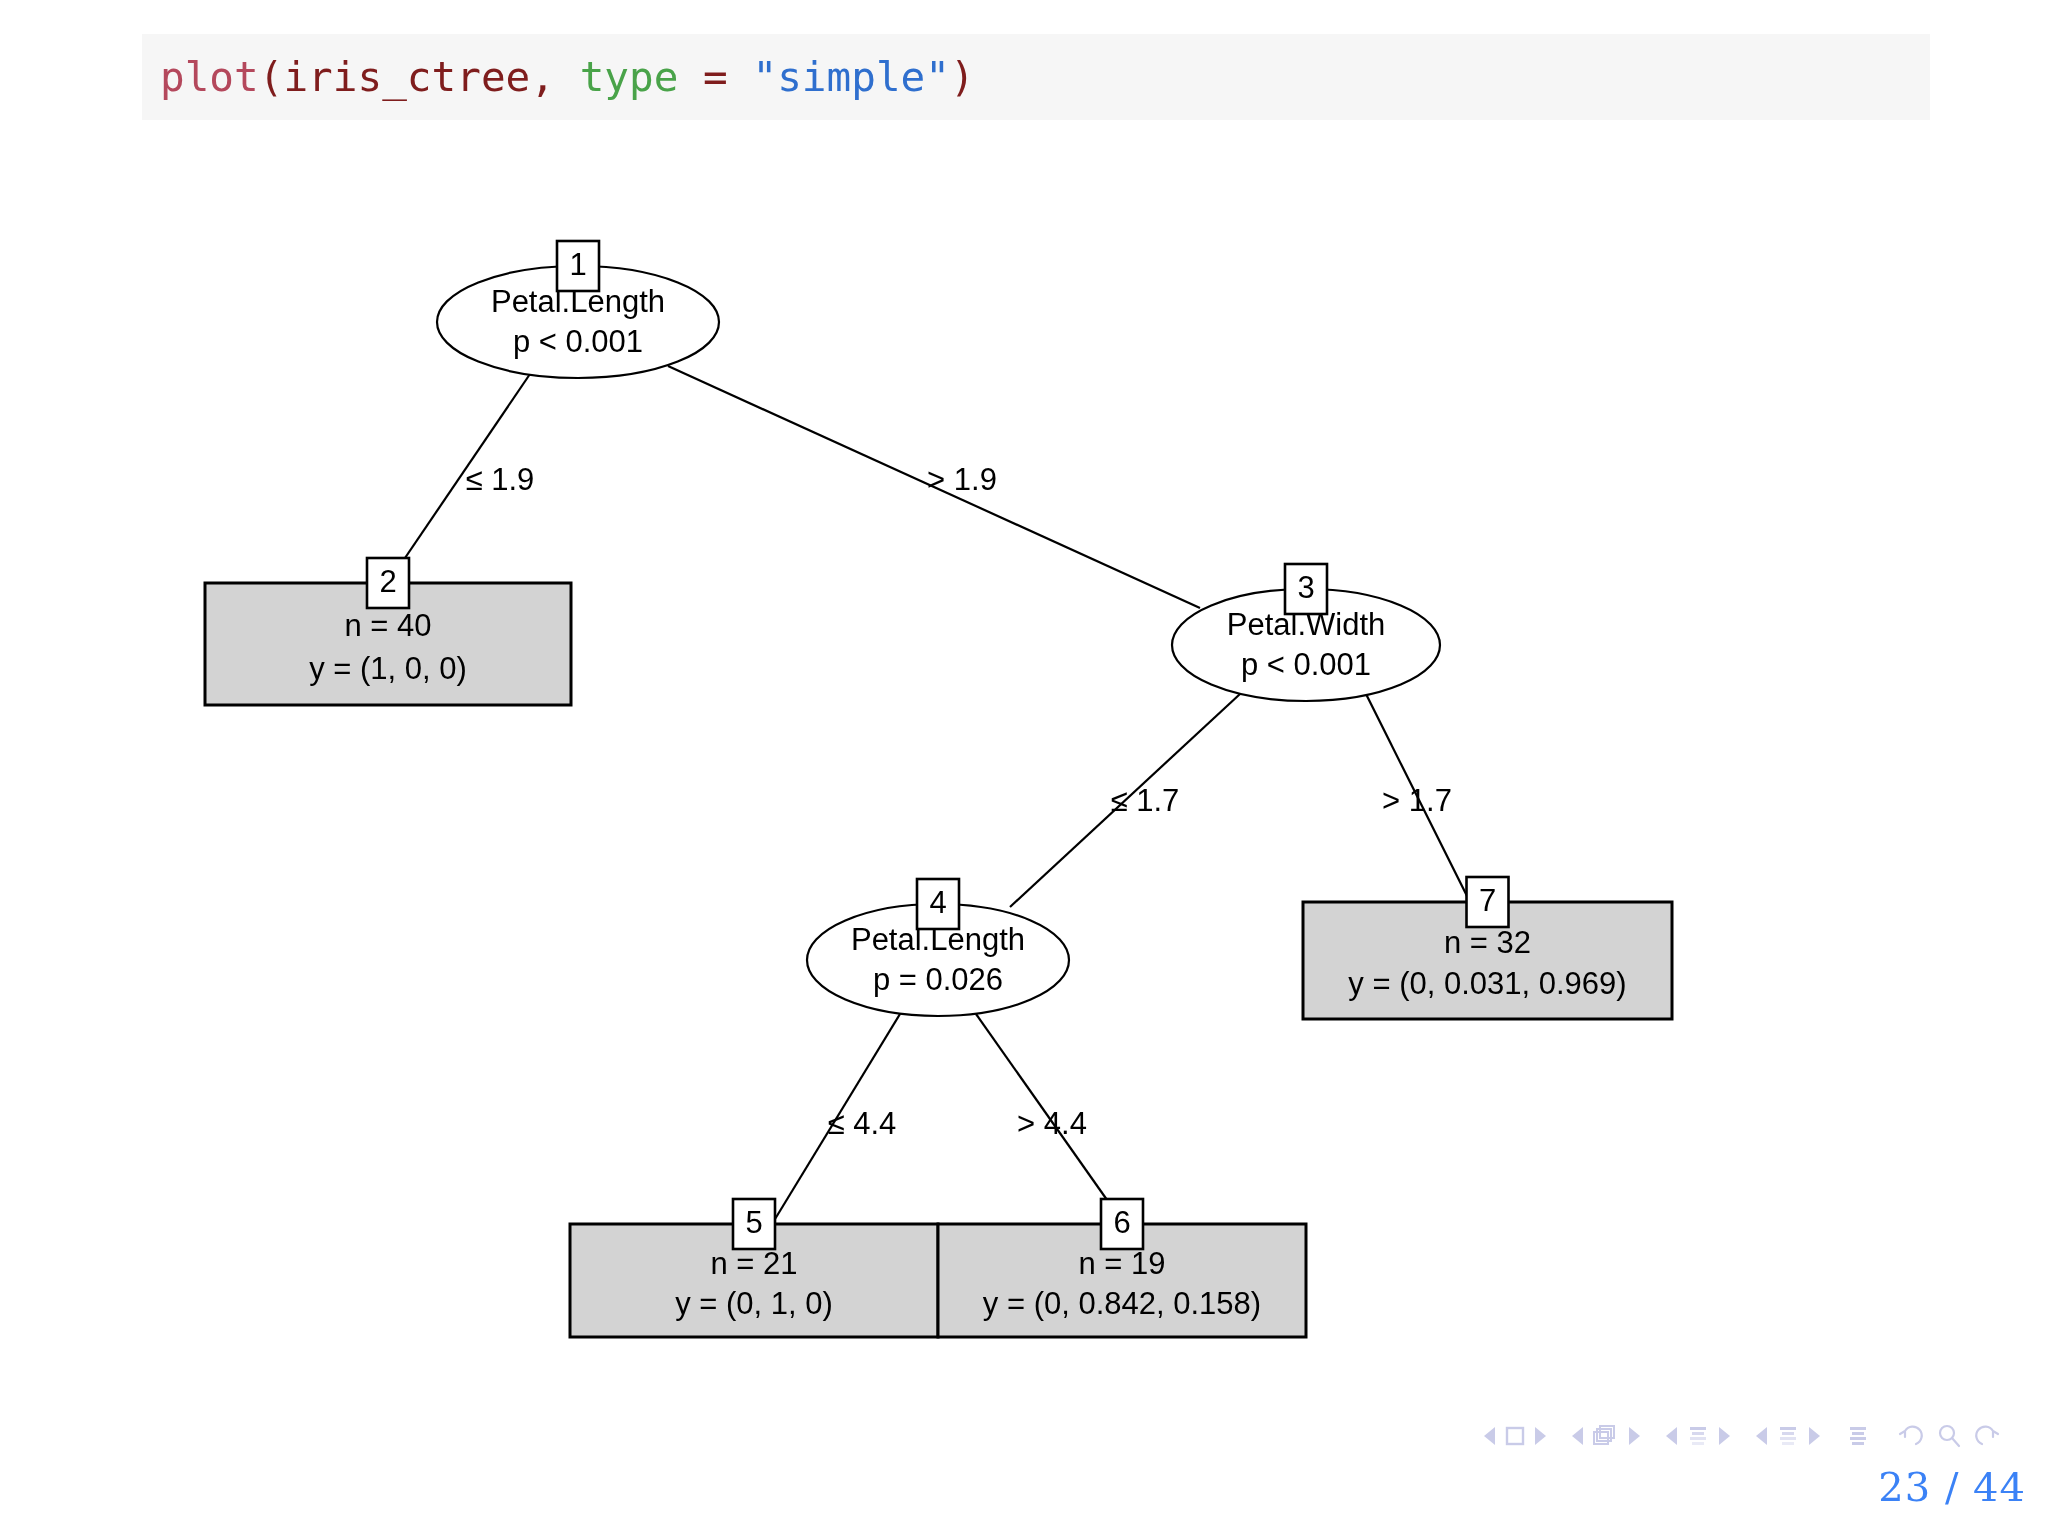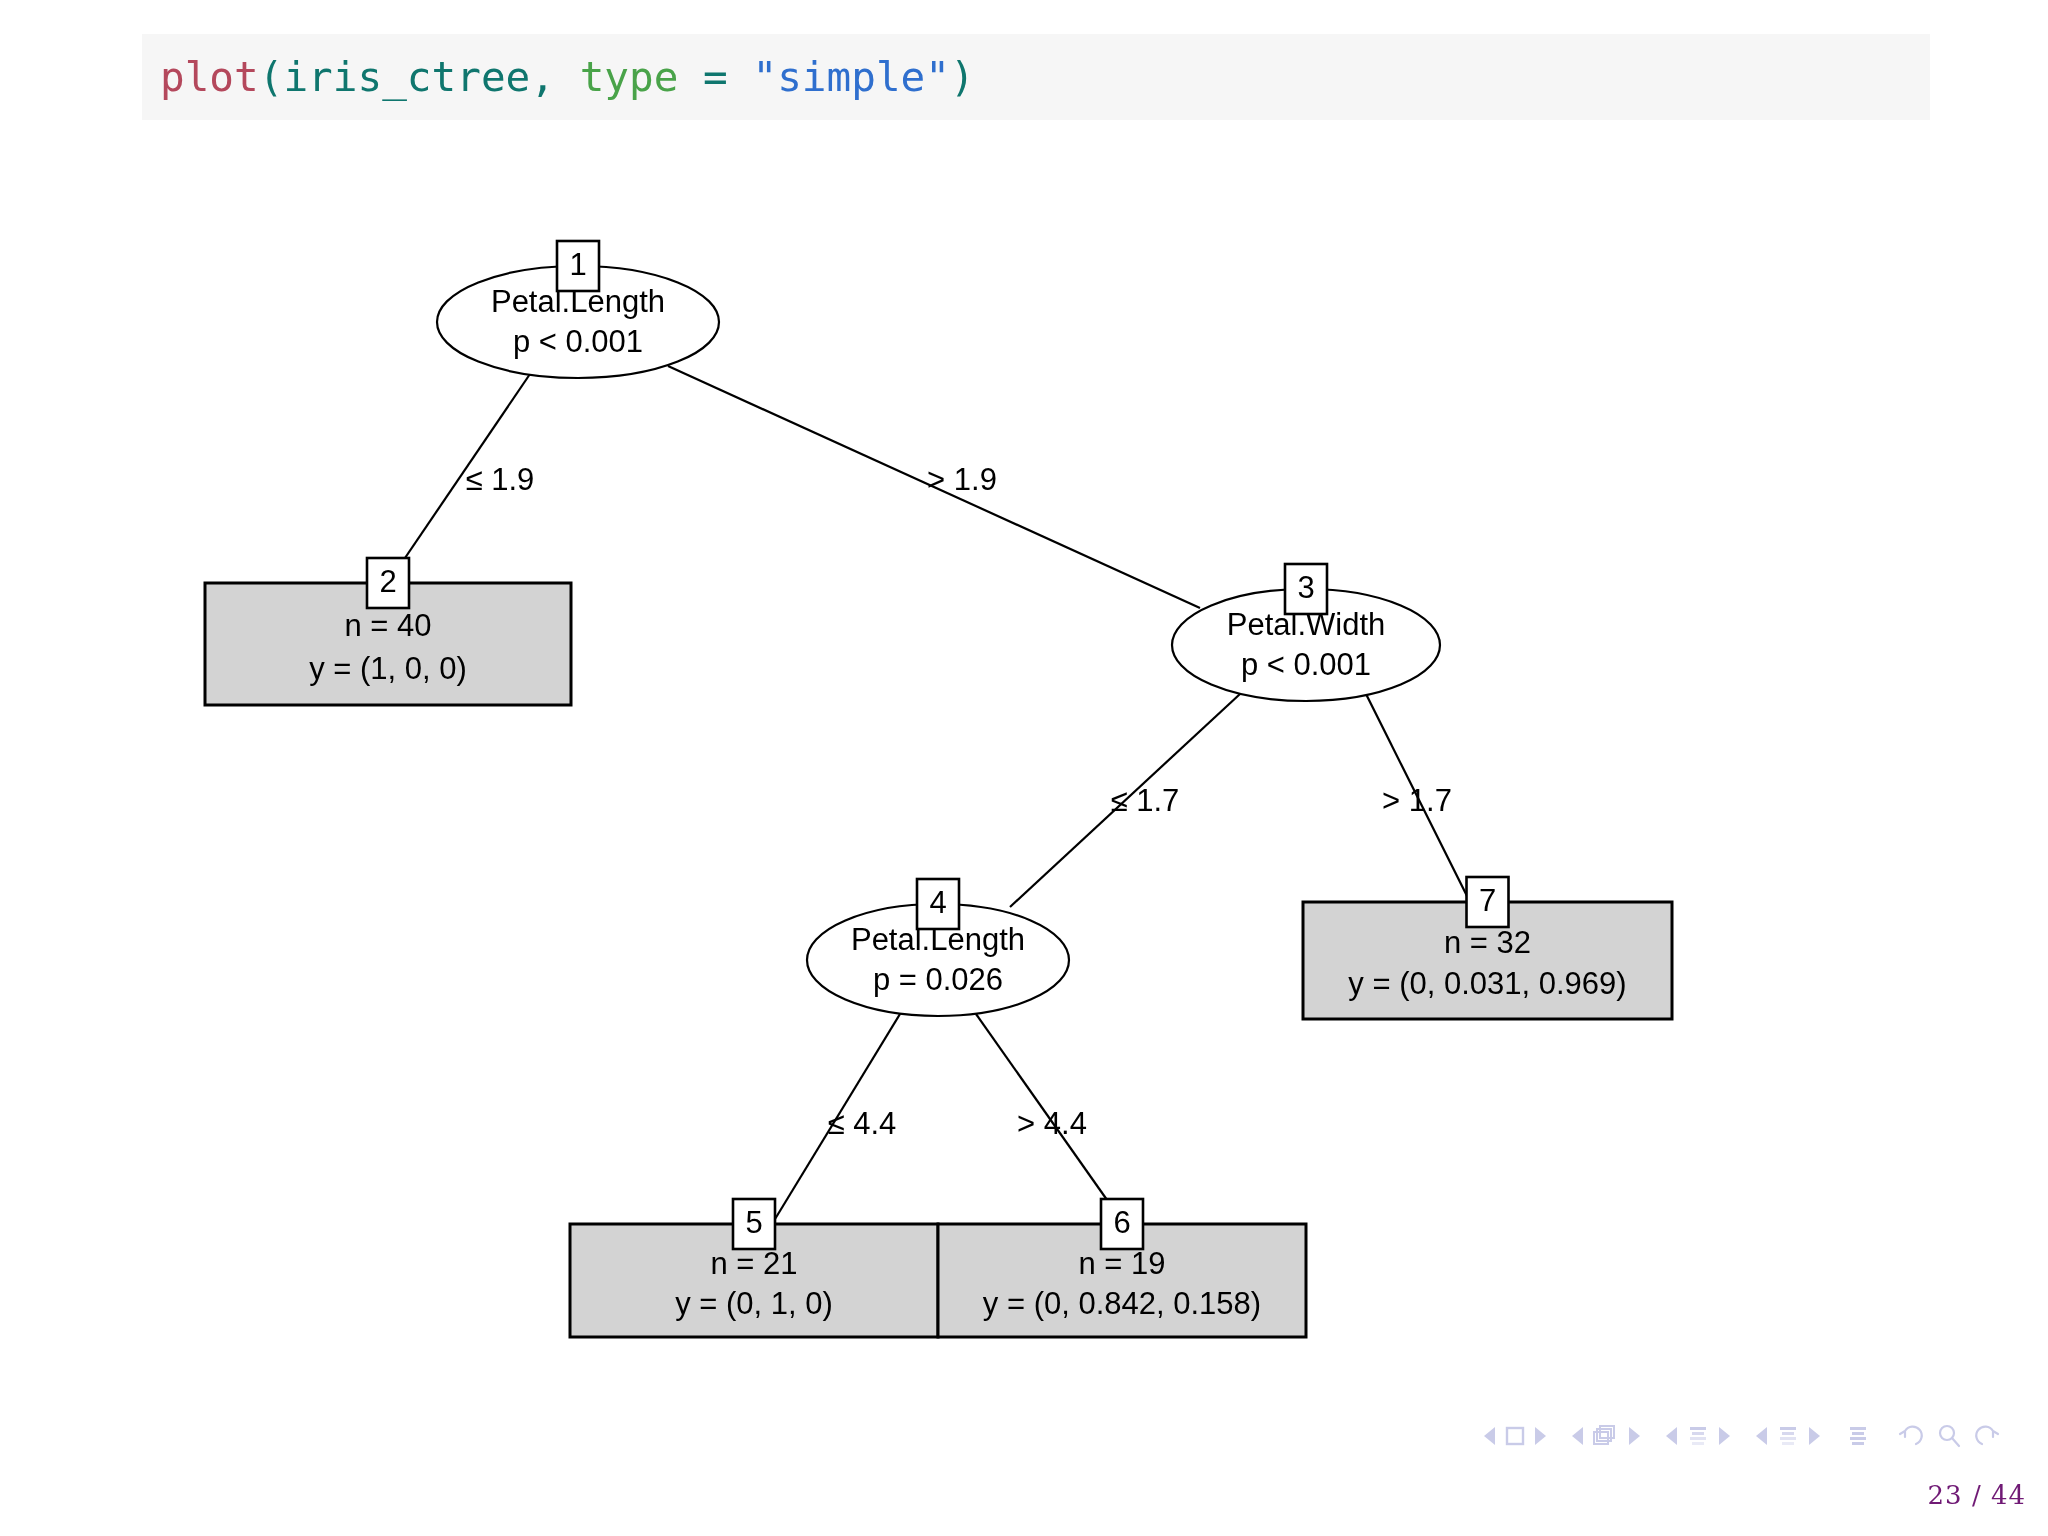--- a/index.html
+++ b/index.html
@@ -29,21 +29,21 @@
     padding-left: 18px;
   }
   #code-line {
     font-family: "DejaVu Sans Mono", "Liberation Mono", monospace;
     font-size: 41px;
     letter-spacing: 0px;
     white-space: pre;
     line-height: 1;
   }
   .tok-fn    { color: #b4485c; margin-top: 47px; }
-  .tok-plain { color: #0f766e; }
+  .tok-plain { color: #7f1d1d; }
   .tok-arg   { color: #49a349; margin-top: 22px; }
   .tok-str   { color: #2f6fce; }
 
   
   #tree-svg {
     position: absolute;
     left: 0;
     top: 0;
   }
   .edge-line {
@@ -120,22 +120,22 @@
   .nav-tri.right { border-left: 11px solid #c9cbe8; }
   .nav-sym {
     display: inline-block;
     line-height: 0;
   }
   #page-counter {
     position: absolute;
     right: 22px;
     bottom: 26px;
     font-family: "DejaVu Serif", "Liberation Serif", serif;
-    font-size: 26px;
-    color: #701a75;
+    font-size: 40px;
+    color: #3b82f6;
     letter-spacing: 1px;
   }
 </style>
 </head>
 <body>
 
 <div id="code-block">
   <div id="code-line"><span class="tok-fn">plot</span><span class="tok-plain">(iris_ctree, </span><span class="tok-arg">type</span><span class="tok-plain"> = </span><span class="tok-str">"simple"</span><span class="tok-plain">)</span></div>
 </div>
 

